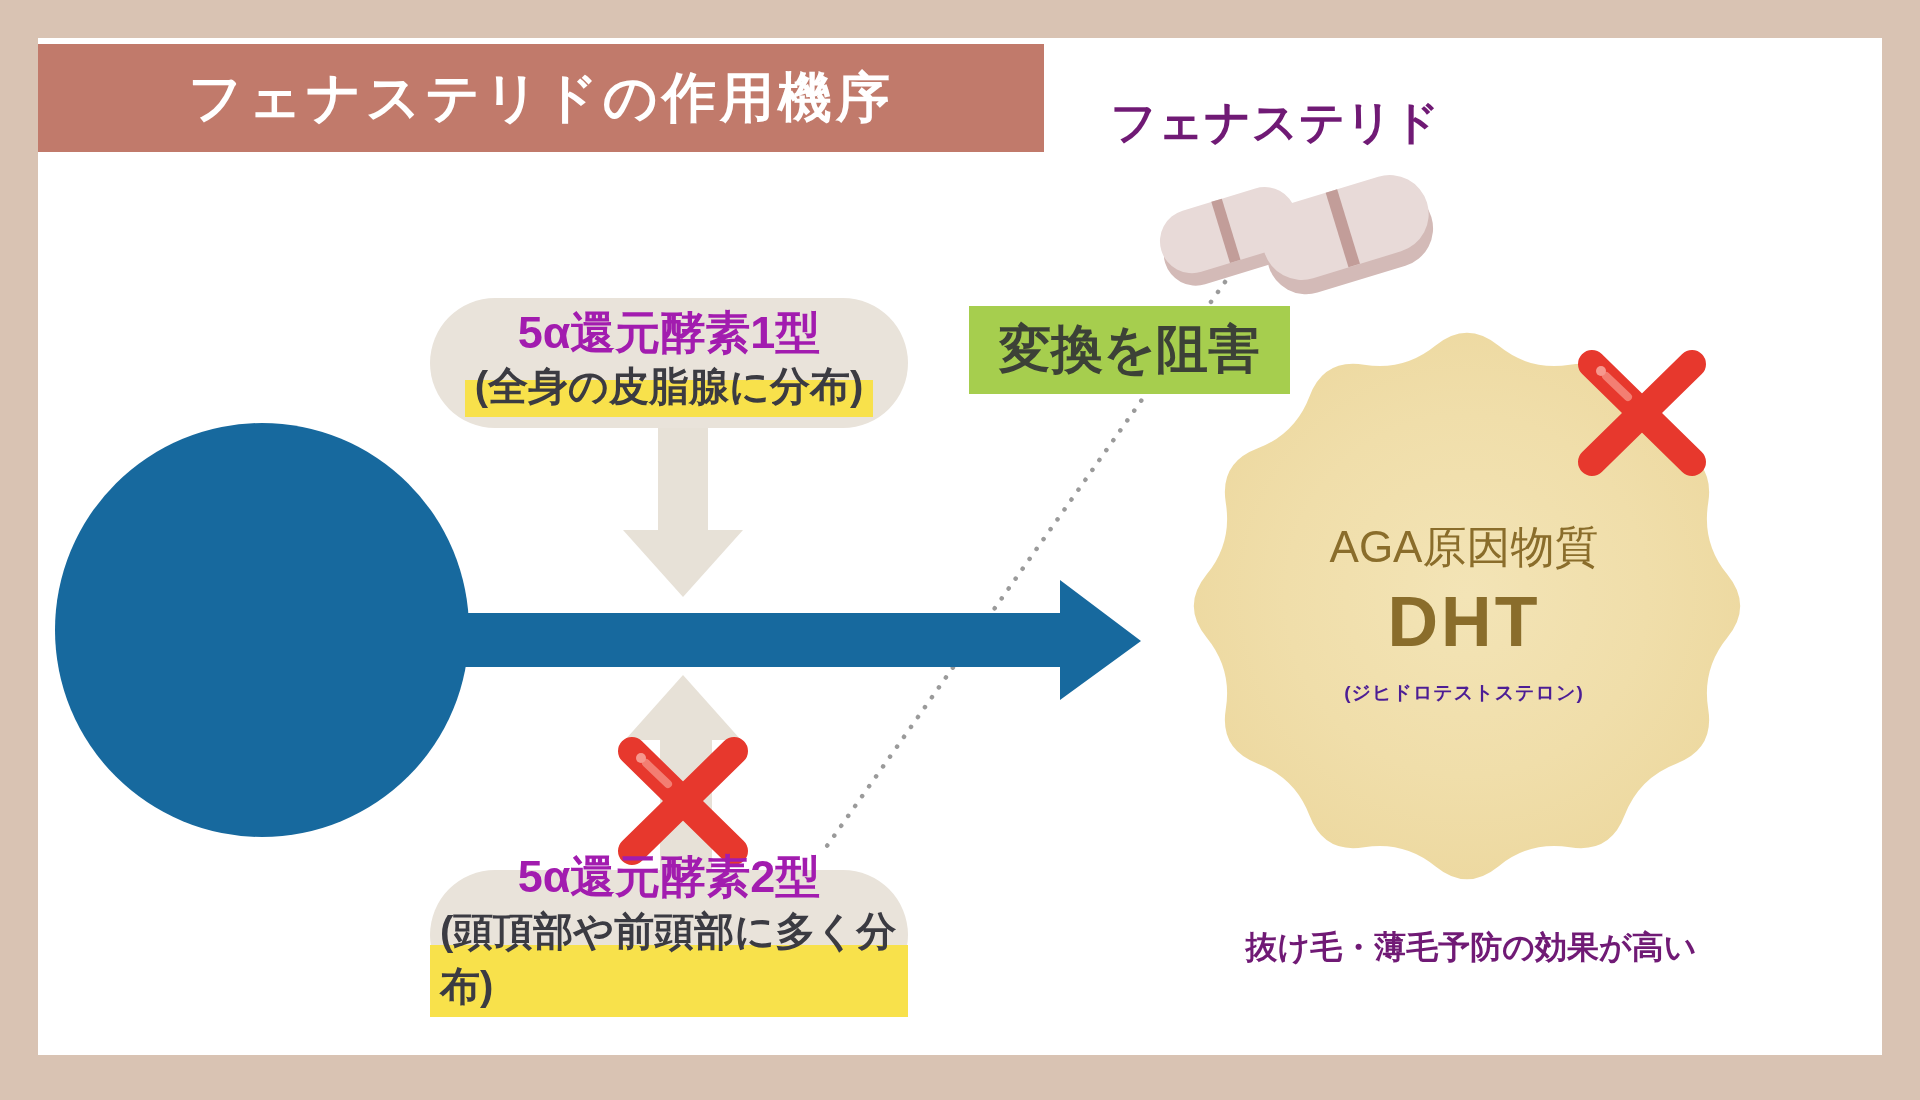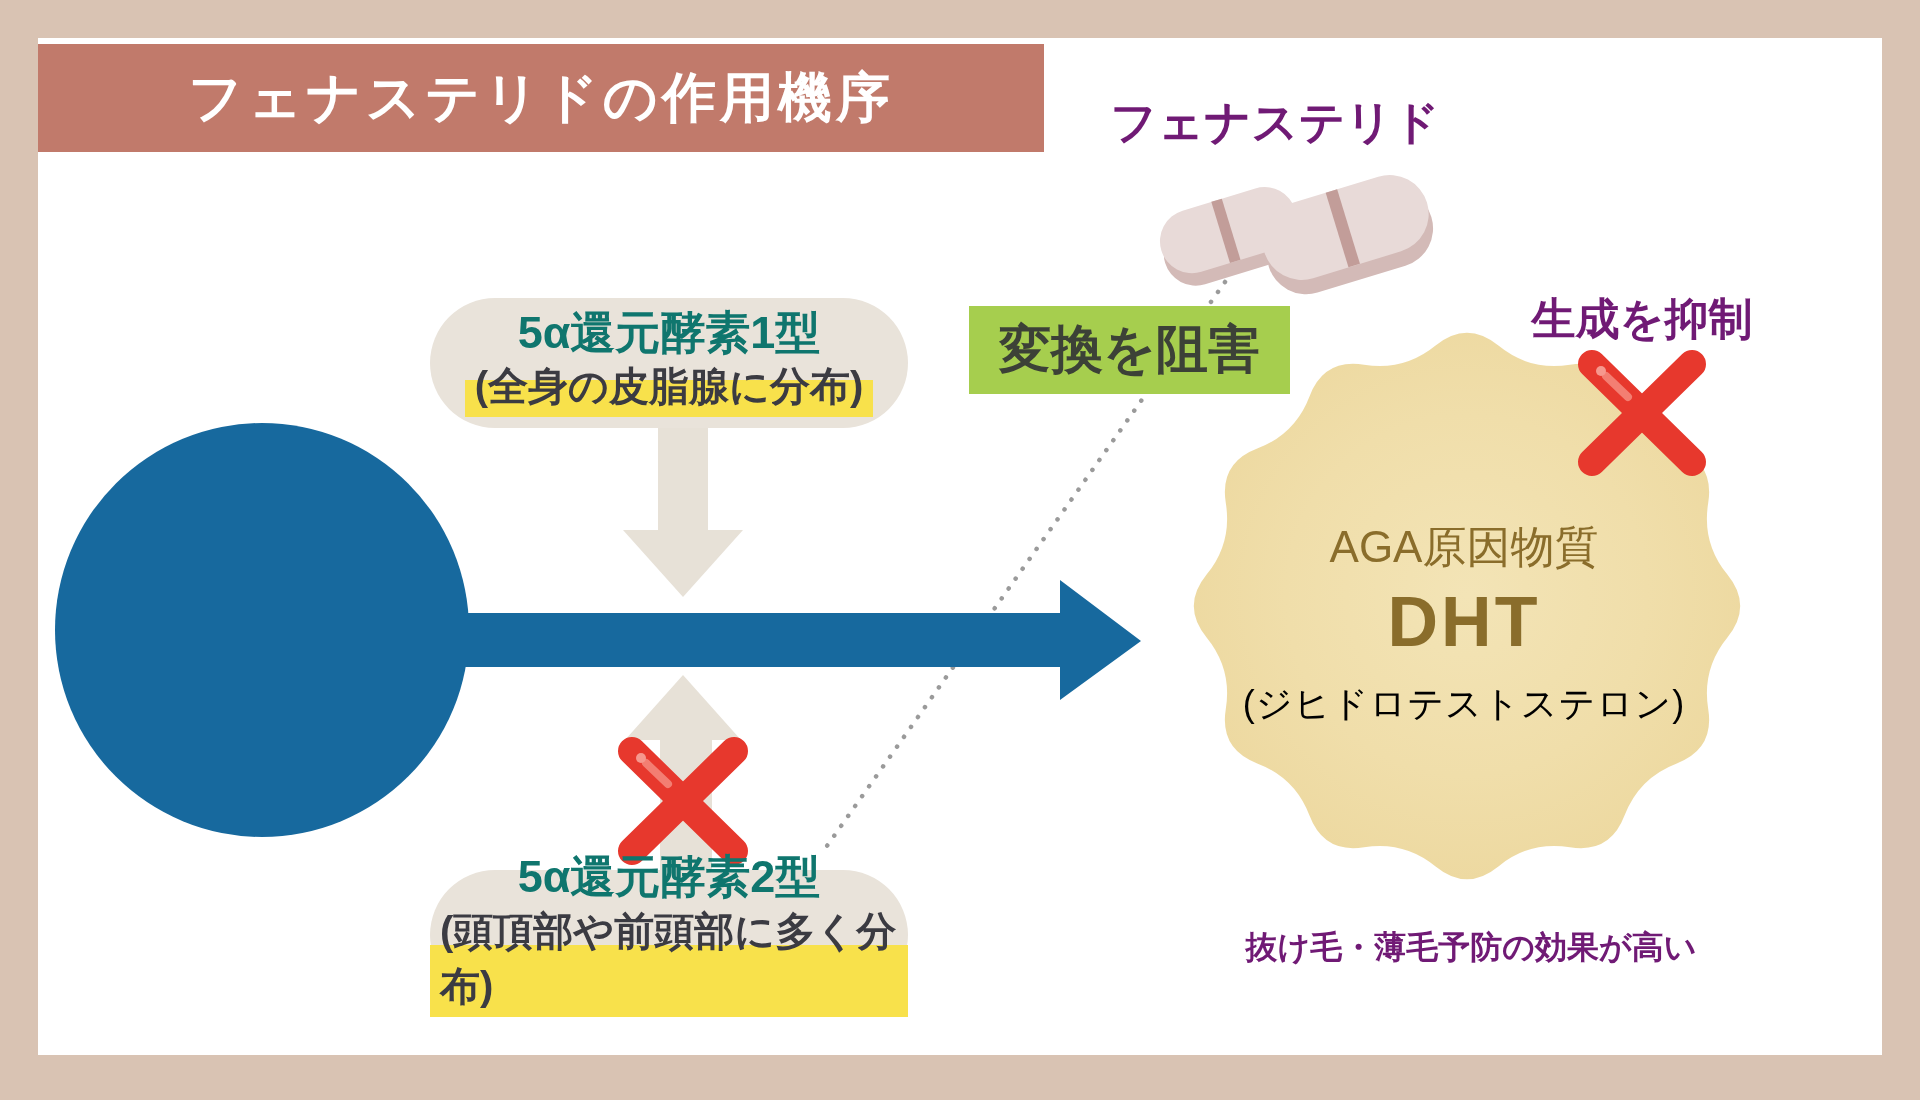--- a/index.html
+++ b/index.html
@@ -10,34 +10,34 @@
   .abs{position:absolute;}
   #banner{position:absolute;left:38px;top:44px;width:1006px;height:108px;background:#c17a6b;
           display:flex;align-items:center;justify-content:center;}
   #banner h1{margin:0;font-size:54px;font-weight:bold;color:#ffffff;letter-spacing:4px;}
   .dark{color:#701a75;}
   #drug-label{left:1025px;top:92px;width:500px;text-align:center;font-size:46px;font-weight:bold;}
   .capsule{background:#e9e3da;border-radius:65px;display:flex;flex-direction:column;
            align-items:center;justify-content:center;}
   #enzyme1{left:430px;top:298px;width:478px;height:130px;}
   #enzyme2{left:430px;top:870px;width:478px;height:130px;}
-  .cap-title{font-size:45px;font-weight:bold;color:#0f766e;line-height:1.05;}
+  .cap-title{font-size:45px;font-weight:bold;color:#a21caf;line-height:1.05;}
   .cap-note{font-size:40px;font-weight:bold;color:#3b3b42;margin-top:3px;
             background:linear-gradient(180deg,rgba(0,0,0,0) 36%,#f8e14b 36%);padding:0 10px 3px;}
   #block-box{left:969px;top:306px;width:321px;height:88px;background:#a6ce4e;
              display:flex;align-items:center;justify-content:center;
              font-size:52px;font-weight:bold;color:#3c4137;}
   #hormone-text{left:42px;top:580px;width:440px;text-align:center;color:#ffffff;
                 font-size:40px;font-weight:bold;line-height:1.18;}
   #suppress-label{left:1422px;top:290px;width:440px;text-align:center;font-size:44px;font-weight:bold;}
   #dht-tag{left:1214px;top:518px;width:500px;text-align:center;font-size:44px;font-weight:normal;color:#8a6d2b;}
   #dht-name{left:1214px;top:582px;width:500px;text-align:center;font-size:70px;font-weight:bold;
             color:#8a6d2b;letter-spacing:3px;}
-  #dht-sub{left:1214px;top:680px;width:500px;text-align:center;font-size:36px;font-weight:normal;
-           color:#000000;letter-spacing:1px;}
+  #dht-sub{left:1214px;top:680px;width:500px;text-align:center;font-size:19px;font-weight:bold;
+           color:#4c1d95;letter-spacing:1px;}
   #footer-note{left:1071px;top:926px;width:800px;text-align:center;font-size:32px;font-weight:bold;}
 </style>
 </head>
 <body>
 
 <div id="stage">
   <div id="panel"></div>
 
   <svg id="shape-layer" viewBox="0 0 1920 1100" xmlns="http://www.w3.org/2000/svg">
     <defs>
@@ -98,20 +98,19 @@
   </div>
 
   <div class="abs capsule" id="enzyme2">
     <div class="cap-title">5α還元酵素2型</div>
     <div class="cap-note">(頭頂部や前頭部に多く分布)</div>
   </div>
 
   <div class="abs" id="block-box">変換を阻害</div>
 
 
-  <div class="abs dark" id="suppress-label">生成を抑制</div>
 
   <div class="abs" id="dht-tag">AGA原因物質</div>
   <div class="abs" id="dht-name">DHT</div>
   <div class="abs" id="dht-sub">(ジヒドロテストステロン)</div>
 
   <div class="abs dark" id="footer-note">抜け毛・薄毛予防の効果が高い</div>
 </div>
 
 </body></html>

